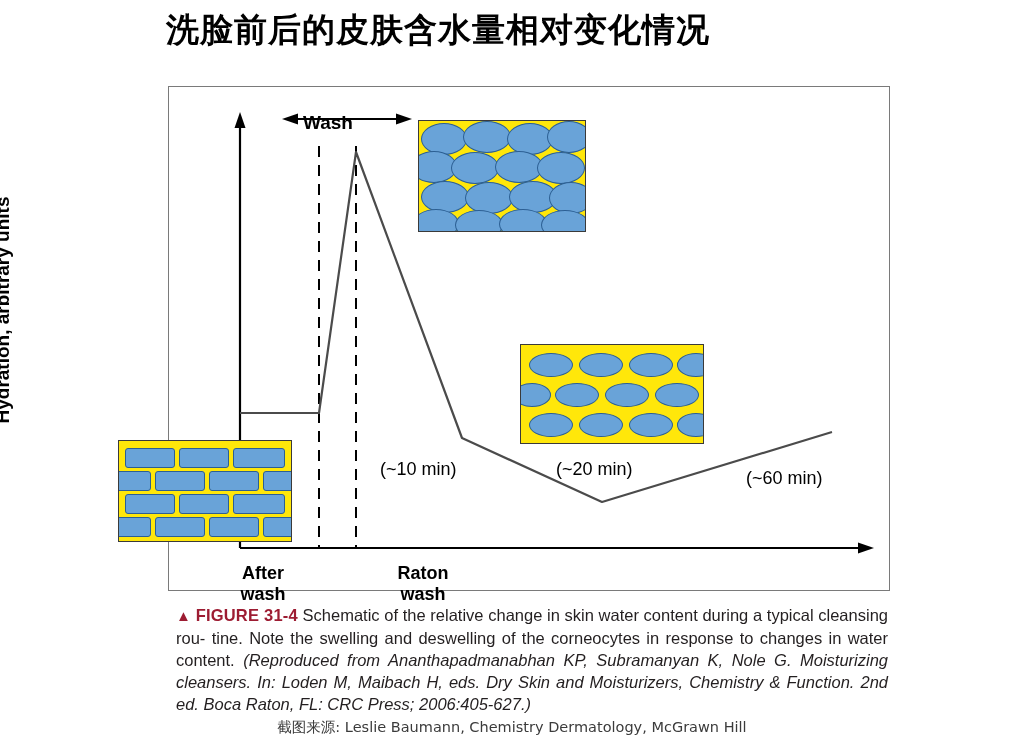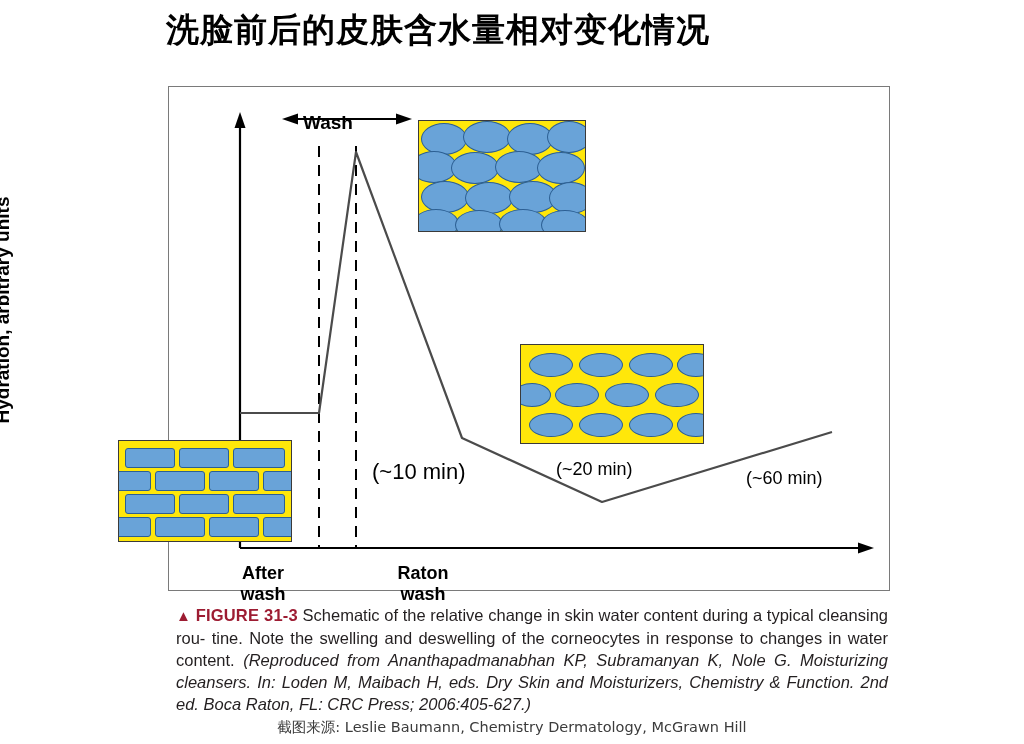--- a/index.html
+++ b/index.html
@@ -71,21 +71,21 @@
     position: absolute;
     font-family: "Liberation Sans", sans-serif;
     color: #000;
     white-space: nowrap;
     margin-top: 13px;
   }
   #wash-label {
     left: 303px; top: 99px;
     font-size: 19px; font-weight: bold;
   }
-  #t10 { left: 372px; top: 446px; font-size: 22px; }
+  #t10 { left: 380px; top: 446px; font-size: 18px; }
   #t30 { left: 556px; top: 446px; font-size: 18px; }
   #t60 { left: 746px; top: 455px; font-size: 18px; }
 
   #before-wash {
     left: 228px; top: 550px;
     font-size: 18px; font-weight: bold;
     text-align: center; width: 70px;
     line-height: 21px;
   }
   #after-wash {
@@ -251,21 +251,21 @@
   <div class="cell-oval" style="left:134px;top:38px; width:42px; height:22px;"></div>
 
   <div class="cell-oval" style="left:8px;  top:68px; width:42px; height:22px;"></div>
   <div class="cell-oval" style="left:58px; top:68px; width:42px; height:22px;"></div>
   <div class="cell-oval" style="left:108px;top:68px; width:42px; height:22px;"></div>
   <div class="cell-oval" style="left:156px;top:68px; width:36px; height:22px;"></div>
 </div>
 
 <div id="caption">
   <span class="fig-tri">▲</span>
-  <span class="fig-num">FIGURE 31-3</span>
+  <span class="fig-num">FIGURE 31-4</span>
   <span>Schematic of the relative change in skin water content during a typical cleansing rou-</span>
   <span>tine. Note the swelling and deswelling of the corneocytes in response to changes in water content.</span>
   <span class="italic">(Reproduced from Ananthapadmanabhan KP, Subramanyan K, Nole G. Moisturizing cleansers. In: Loden</span>
   <span class="italic">M, Maibach H, eds. Dry Skin and Moisturizers, Chemistry &amp; Function. 2nd ed. Boca Raton, FL: CRC Press;</span>
   <span class="italic">2006:405-627.)</span>
 </div>
 
 <div id="source-note">截图来源: Leslie Baumann, Chemistry Dermatology, McGrawn Hill</div>
 
 </body></html>

